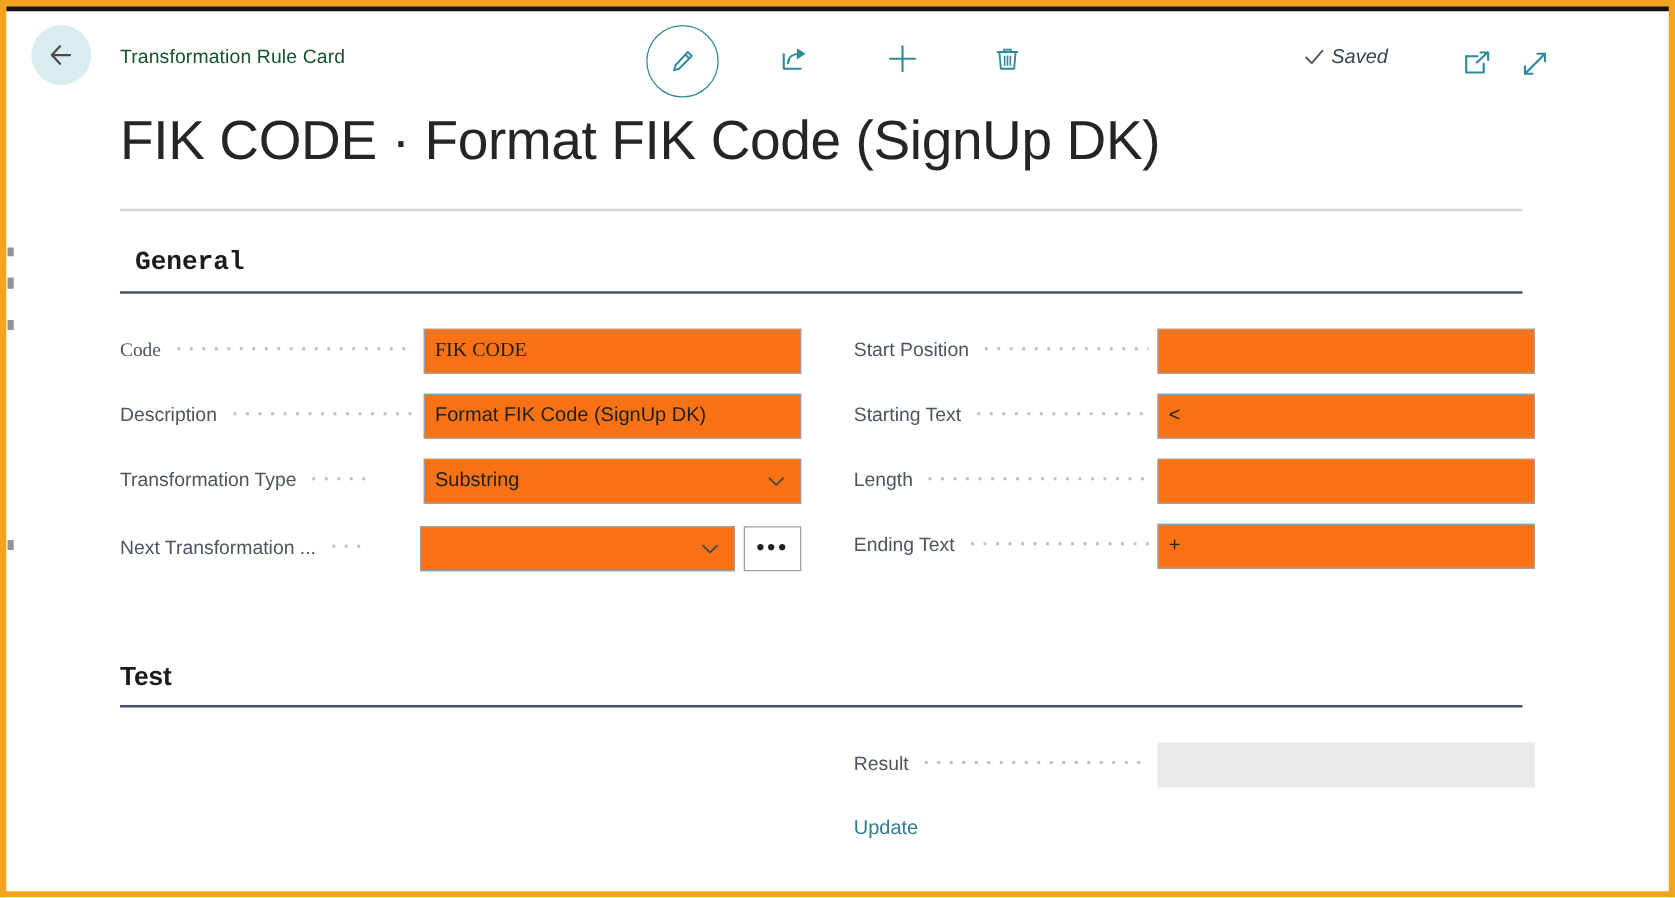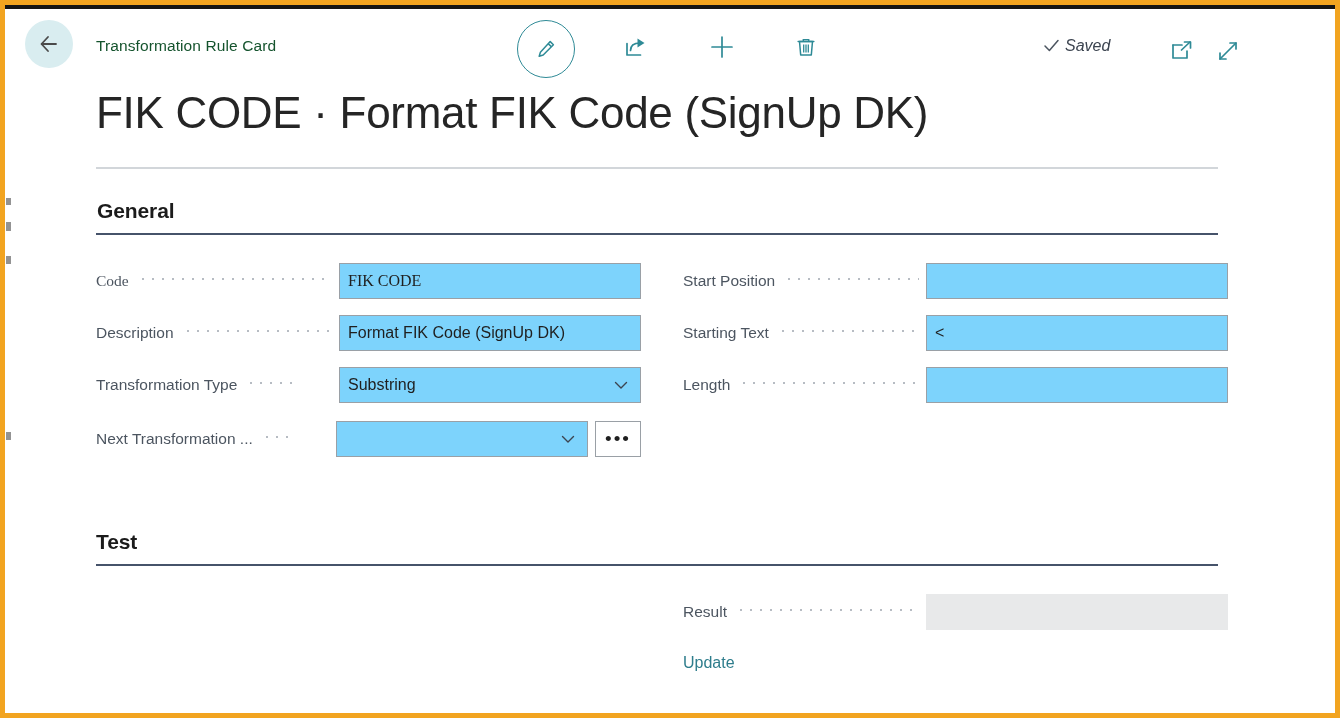--- a/index.html
+++ b/index.html
@@ -161,21 +161,21 @@
     height: 4px;
     background-image: radial-gradient(circle, #b7bcc3 1.1px, rgba(0,0,0,0) 1.2px);
     background-size: 10px 4px;
     background-position: left center;
     background-repeat: repeat-x;
     min-width: 8px;
   }
   .field {
     box-sizing: border-box;
     border: 1px solid #9aa0a6;
-    background: #7dd3fc;
+    background: #f97316;
     height: 36px;
     display: flex;
     align-items: center;
     padding: 0 8px;
     font-size: 16px;
     color: #1f1f1f;
     cursor: text;
     flex: 0 0 auto;
   }
   .field.dropdown { justify-content: space-between; cursor: pointer; padding-right: 10px; margin-left: 38px; }
@@ -302,21 +302,21 @@
           <line x1="5" y1="21" x2="21" y2="5" stroke="#2e8a96" stroke-width="1.7" stroke-linecap="round"></line>
           <path d="M5 15 V21 H11" fill="none" stroke="#2e8a96" stroke-width="1.7" stroke-linecap="round" stroke-linejoin="round"></path>
           <path d="M15 5 H21 V11" fill="none" stroke="#2e8a96" stroke-width="1.7" stroke-linecap="round" stroke-linejoin="round"></path>
         </svg>
       </div>
     </div>
 
     <div class="title">FIK CODE · Format FIK Code (SignUp DK)</div>
     <div class="title-rule"></div>
 
-    <div class="section-head" style="left:85px; top:190px;">General</div>
+    <div class="section-head" style="left:96px; top:190px;font-family:Liberation Mono, monospace;">General</div>
     <div class="section-rule" style="left:84px; top:224px; width:1122px;"></div>
 
     <div class="row" style="left:84px; top:254px; width:545px;font-family:Liberation Serif, serif;">
       <span class="lbl">Code</span>
       <span class="leader"></span>
       <span class="field" style="width:302px;">
         <span class="val">FIK CODE</span>
       </span>
     </div>
 
@@ -368,20 +368,27 @@
     </div>
 
     <div class="row" style="left:671px; top:358px; width:545px;">
       <span class="lbl">Length</span>
       <span class="leader"></span>
       <span class="field" style="width:302px;">
         <span class="val"></span>
       </span>
     </div>
 
+    <div class="row" style="left:671px; top:410px; width:545px;">
+      <span class="lbl">Ending Text</span>
+      <span class="leader"></span>
+      <span class="field" style="width:302px;">
+        <span class="val">+</span>
+      </span>
+    </div>
 
     <div class="section-head" style="left:84px; top:521px;">Test</div>
     <div class="section-rule" style="left:84px; top:555px; width:1122px; height:1.6px;"></div>
 
 
     <div class="row" style="left:671px; top:585px; width:545px;justify-content:space-between;">
       <span class="lbl">Result</span>
       <span class="leader"></span>
       <span class="field readonly" style="width:302px;">
         <span class="val"></span>

